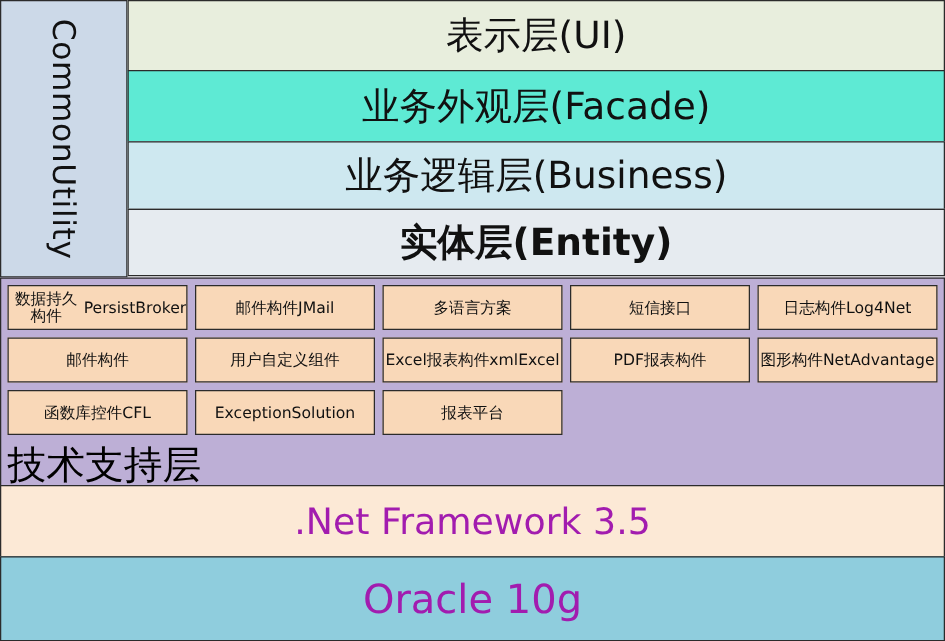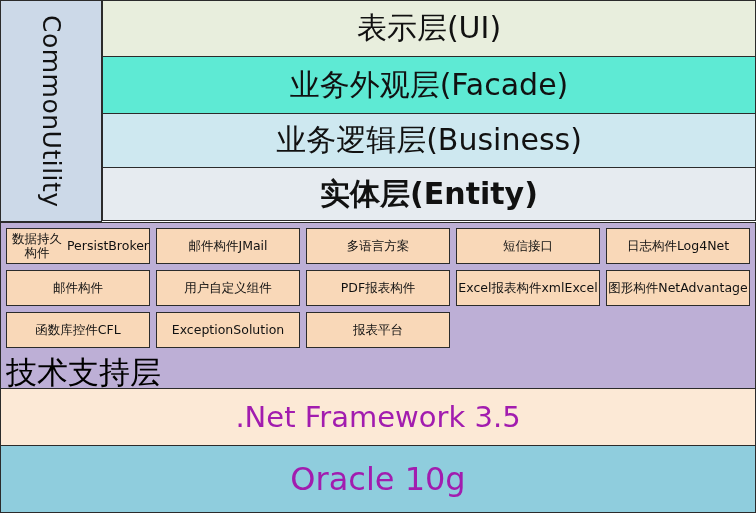--- a/index.html
+++ b/index.html
@@ -199,28 +199,28 @@
 
       <div class="comp-cell">
         <span class="l1">邮件构件</span>
         <span class="l2"></span>
       </div>
       <div class="comp-cell">
         <span class="l1">用户自定义组件</span>
         <span class="l2"></span>
       </div>
       <div class="comp-cell">
-        <span class="l1">PDF报表构件</span>
-        <span class="l2"></span>
-      </div>
-      <div class="comp-cell">
         <span class="l1">Excel报表构件</span>
         <span class="l2">xmlExcel</span>
       </div>
       <div class="comp-cell">
+        <span class="l1">PDF报表构件</span>
+        <span class="l2"></span>
+      </div>
+      <div class="comp-cell">
         <span class="l1">图形构件</span>
         <span class="l2">NetAdvantage</span>
       </div>
 
       <div class="comp-cell">
         <span class="l1">函数库控件</span>
         <span class="l2">CFL</span>
       </div>
       <div class="comp-cell">
         <span class="l1">Exception</span>

